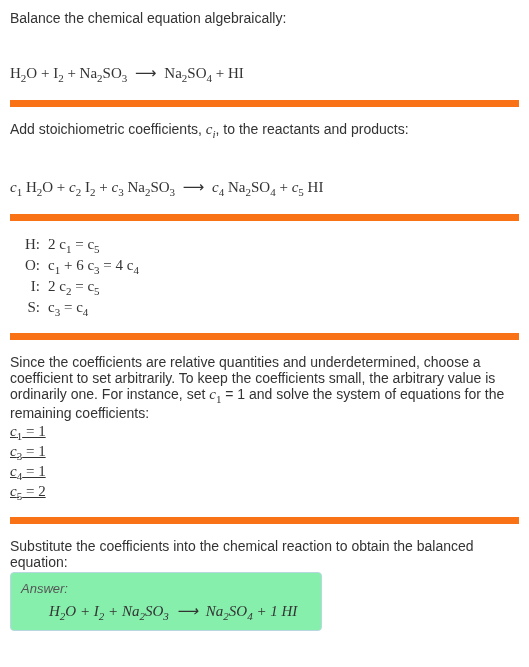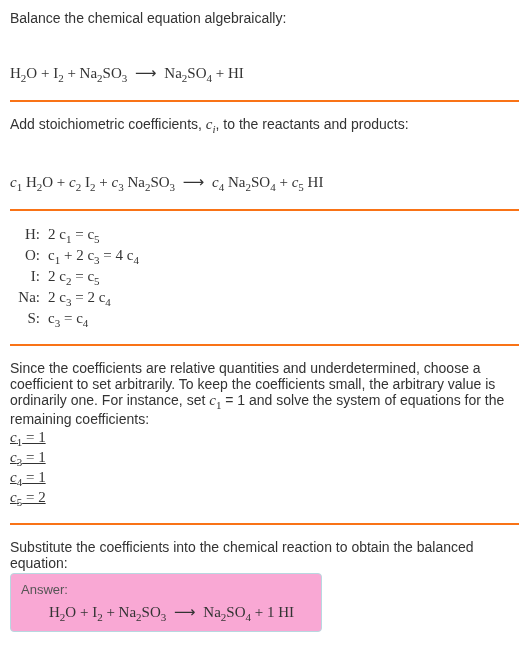--- a/index.html
+++ b/index.html
@@ -6,21 +6,21 @@
     margin: 0;
     padding: 8px 10px;
     font-family: -apple-system, BlinkMacSystemFont, "Segoe UI", Arial, sans-serif;
     font-size: 14px;
     color: #333;
     background: #fff;
     width: 529px;
     box-sizing: border-box;
   }
   .section {
-    border-bottom: 2px solid #f97316;
+    border-bottom: 7px solid #f97316;
     padding-bottom: 14px;
     margin-bottom: 14px;
   }
   .section:last-of-type {
     border-bottom: none;
     margin-bottom: 0;
   }
   .line {
     margin: 2px 0;
   }
@@ -54,25 +54,26 @@
     min-width: 26px;
   }
   .coeff-list div {
     font-family: "Times New Roman", serif;
     font-size: 15px;
     margin: 1px 0;
     text-decoration: underline;
   }
   .answer-box {
     border: 1px solid #b8d8e0;
-    background: #f9a8d4;
+    background: #86efac;
     border-radius: 4px;
     padding: 8px 10px;
     display: inline-block;
     min-width: 290px;
+    font-style: italic;
   }
   .answer-label {
     font-size: 13px;
     color: #555;
     margin-bottom: 6px;
   }
   .answer-eq {
     font-family: "Times New Roman", serif;
     font-size: 15px;
     padding-left: 28px;
@@ -103,29 +104,25 @@
 
 <div class="section">
   <table class="atom-table">
     <tbody>
         <tr>
       <td>H:</td>
       <td><span>2 c</span><span class="sub">1</span><span> = c</span><span class="sub">5</span></td>
     </tr>
     <tr>
       <td>O:</td>
-      <td><span>c</span><span class="sub">1</span><span> + 2 c</span><span class="sub">3</span><span> = 4 c</span><span class="sub">4</span></td>
+      <td><span>c</span><span class="sub">1</span><span> + 6 c</span><span class="sub">3</span><span> = 4 c</span><span class="sub">4</span></td>
     </tr>
     <tr>
       <td>I:</td>
       <td><span>2 c</span><span class="sub">2</span><span> = c</span><span class="sub">5</span></td>
-    </tr>
-    <tr>
-      <td>Na:</td>
-      <td><span>2 c</span><span class="sub">3</span><span> = 2 c</span><span class="sub">4</span></td>
     </tr>
     <tr>
       <td>S:</td>
       <td><span>c</span><span class="sub">3</span><span> = c</span><span class="sub">4</span></td>
     </tr>
   </tbody>
     </table>
 </div>
 
 <div class="section">

